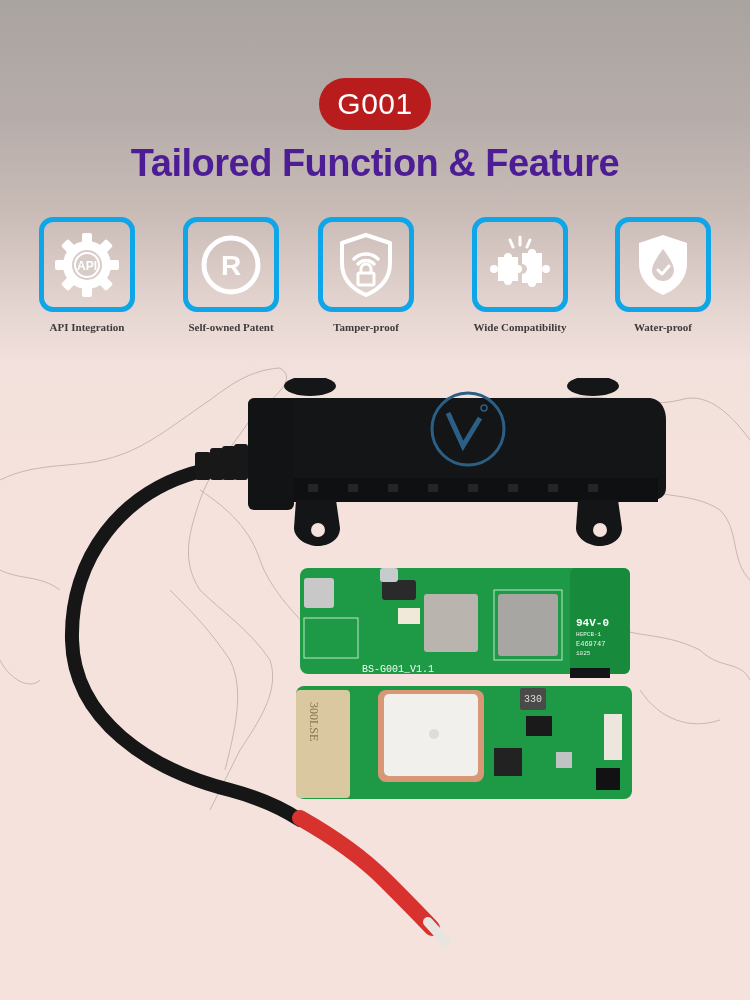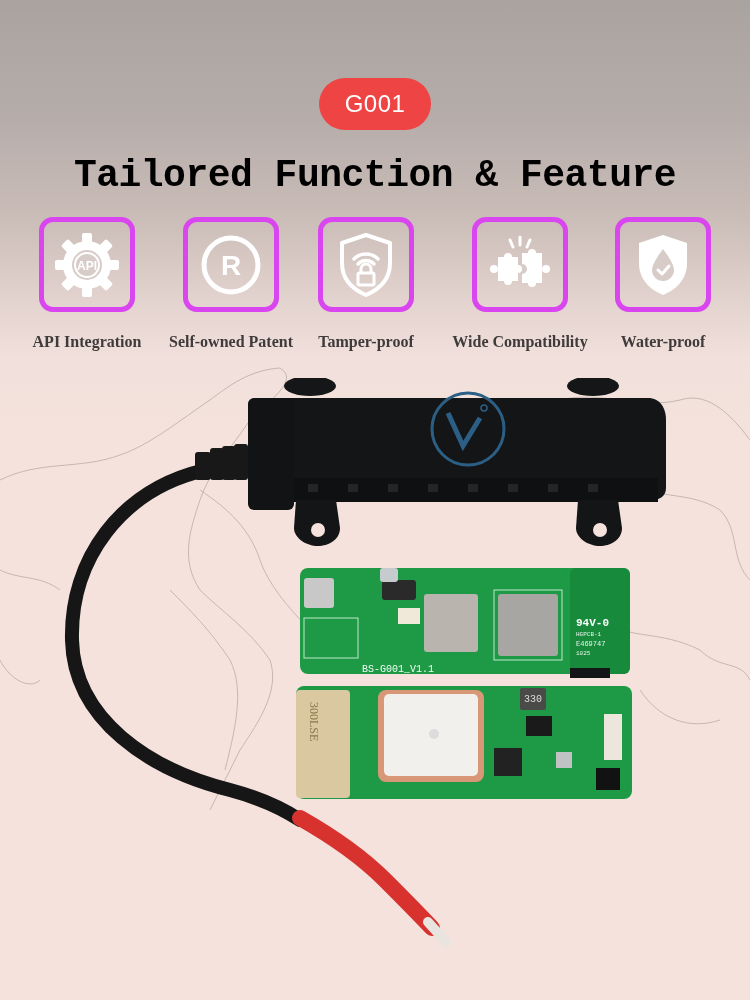--- a/index.html
+++ b/index.html
@@ -4,37 +4,37 @@
 <style>
   * { box-sizing: border-box; margin: 0; padding: 0; }
   html, body { width: 750px; height: 1000px; overflow: hidden; }
   body {
     position: relative;
     font-family: "Liberation Sans", sans-serif;
     background: linear-gradient(180deg, #a9a3a0 0%, #b6adaa 12%, #cbbdb8 22%, #e3d3ce 30%, #f1e0db 36%, #f5e2dd 45%, #f5e2dd 100%);
   }
   .badge {
     position: absolute; left: 319px; top: 78px; width: 112px; height: 52px;
-    border-radius: 26px; background: #ef4444; color: #fff;
-    font-size: 24px; line-height: 52px; text-align: center; letter-spacing: 0.5px;
+    border-radius: 26px; background: #b91c1c; color: #fff;
+    font-size: 30px; line-height: 52px; text-align: center; letter-spacing: 0.5px;
   }
   .title {
-    position: absolute; left: 0; right: 0; top: 154px; text-align: center;
-    font-family: Liberation Mono, monospace; font-weight: bold;
-    font-size: 38px; color: #000000; letter-spacing: -0.5px;
+    position: absolute; left: 0; right: 0; top: 142px; text-align: center;
+    font-family: Liberation Sans, sans-serif; font-weight: bold;
+    font-size: 38px; color: #4c1d95; letter-spacing: -0.5px;
   }
   .features { position: absolute; top: 217px; left: 0; width: 750px; height: 130px; }
   .feature { position: absolute; top: 0; width: 140px; text-align: center; }
   .feature .box {
-    width: 96px; height: 95px; margin: 0 auto; border: 5px solid #d946ef;
+    width: 96px; height: 95px; margin: 0 auto; border: 5px solid #0ea5e9;
     border-radius: 14px; display: flex; align-items: center; justify-content: center;
   }
   .feature .label {
-    margin-top: 21px; font-family: "Liberation Serif", serif; font-weight: bold;
-    font-size: 16px; color: #3f3b3a; white-space: nowrap;
+    margin-top: 9px; font-family: "Liberation Serif", serif; font-weight: bold;
+    font-size: 11px; color: #3f3b3a; white-space: nowrap;
   }
   .map { position: absolute; left: 0; top: 360px; width: 750px; height: 460px; opacity: 0.55; }
   .device { position: absolute; left: 248px; top: 378px; width: 420px; height: 172px; }
   .cable { position: absolute; left: 0; top: 0; width: 750px; height: 1000px; pointer-events: none; }
   .pcb1 { position: absolute; left: 300px; top: 568px; width: 330px; height: 110px; }
   .pcb2 { position: absolute; left: 296px; top: 686px; width: 336px; height: 115px; }
 </style>
 </head>
 <body>
 

